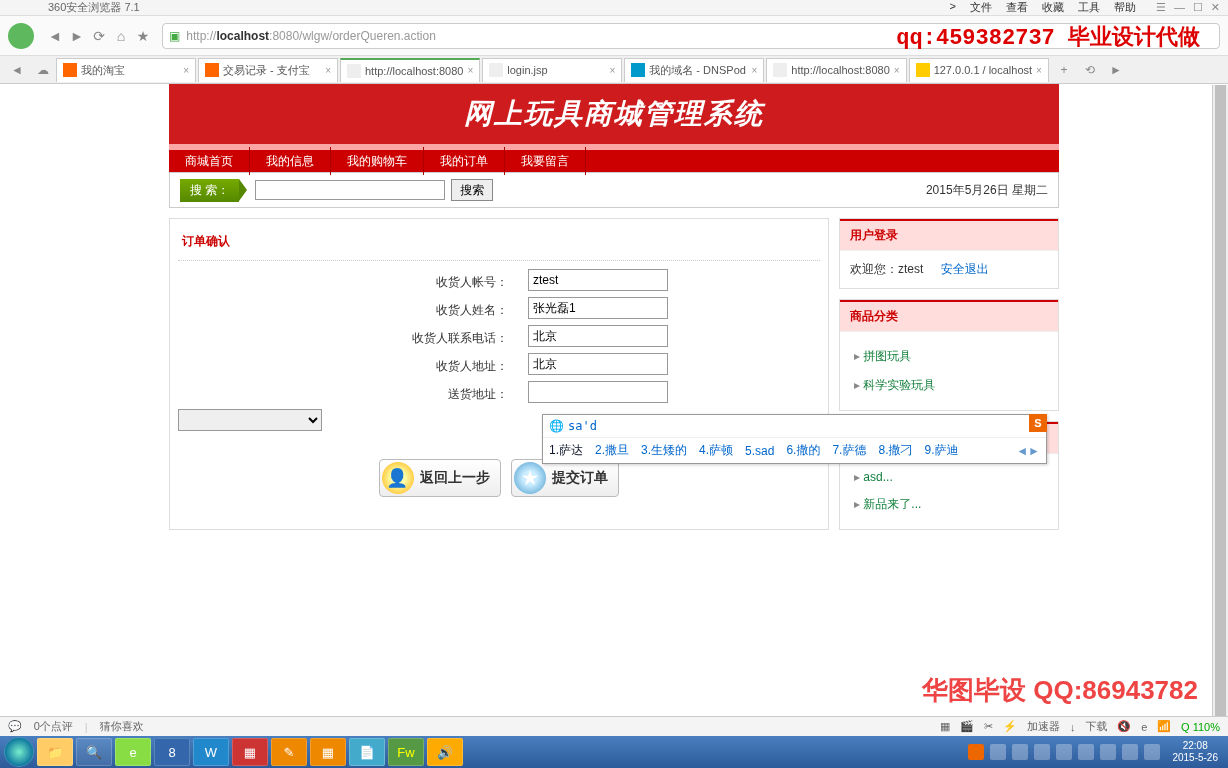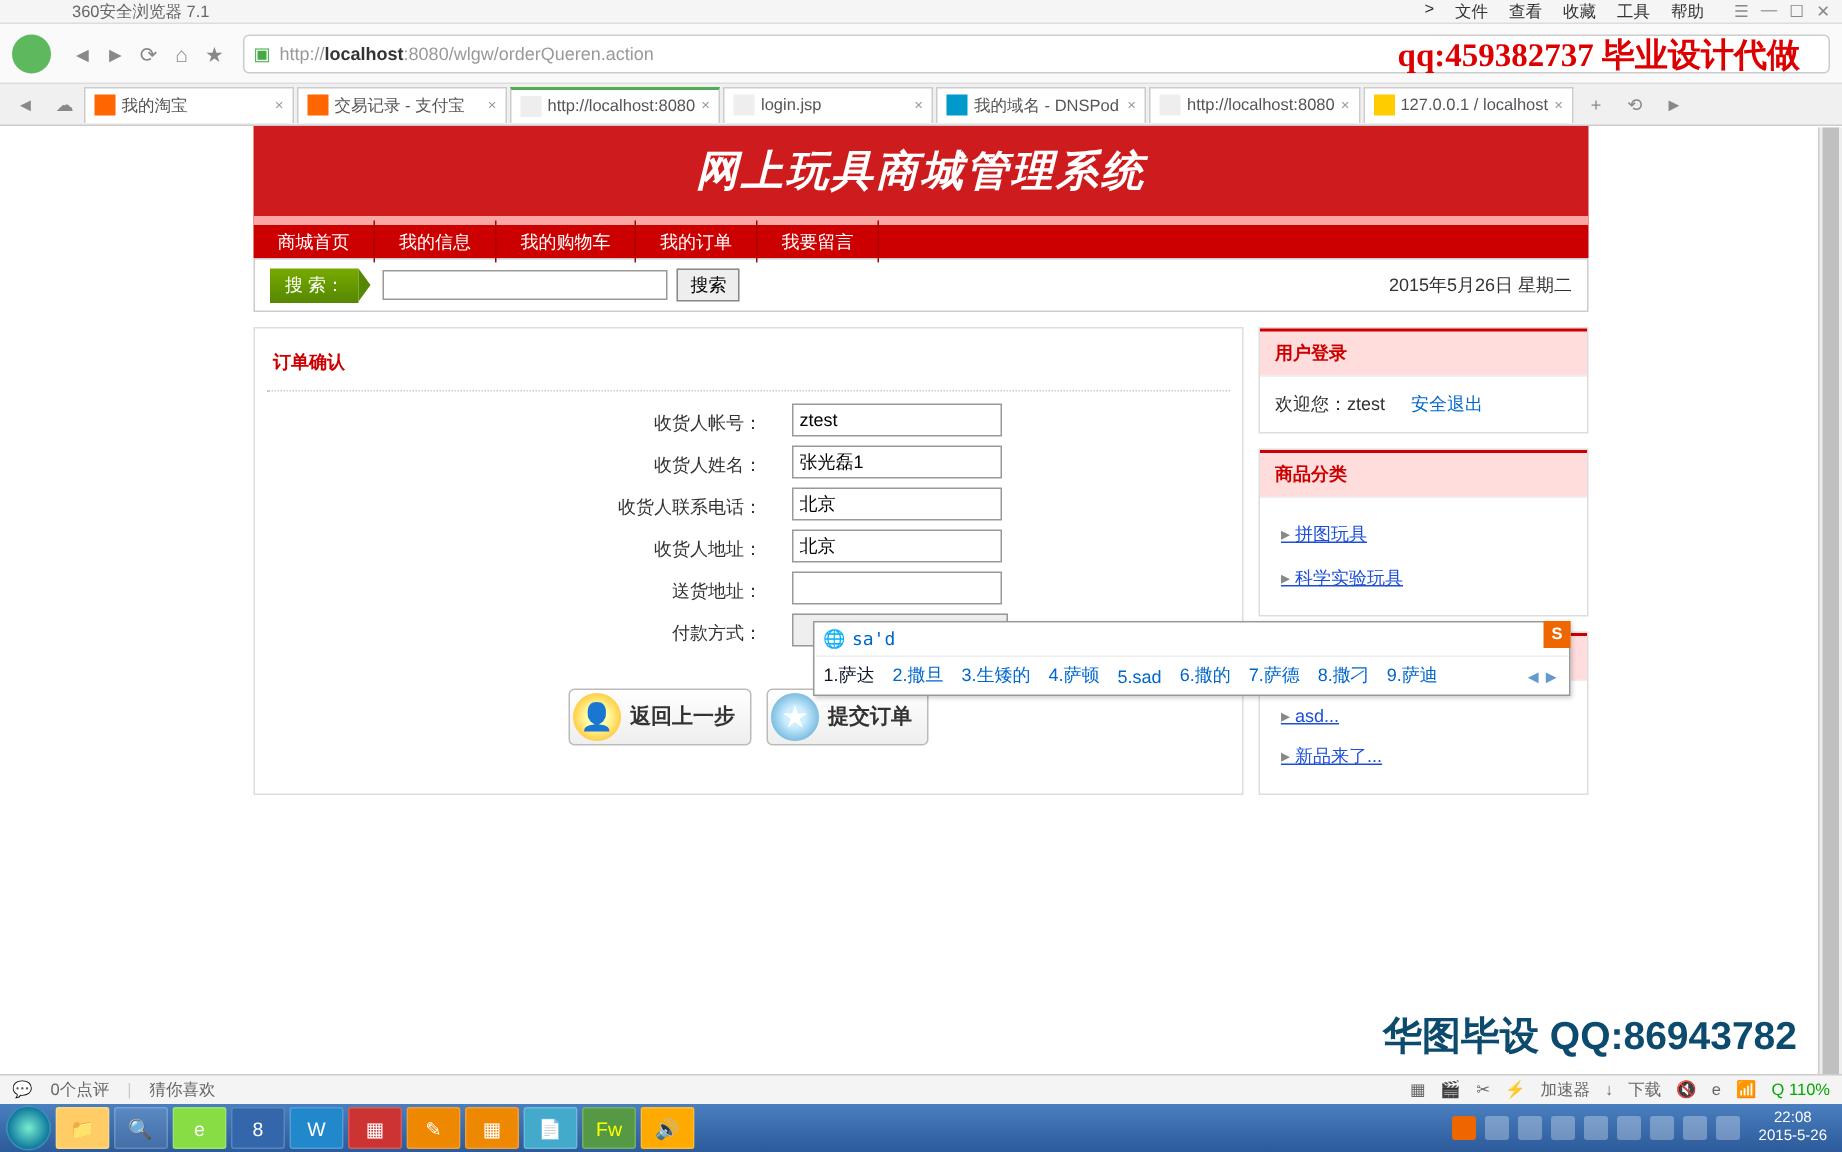--- a/index.html
+++ b/index.html
@@ -20,22 +20,22 @@
 .nav-bar .url-text strong { color: #333; font-weight: bold; }
 
 .tab-bar { height: 28px; background: #f0f0f0; display: flex; align-items: center; padding: 0 4px; border-bottom: 1px solid #ccc; }
 .tab-bar .tab { height: 24px; min-width: 140px; max-width: 160px; background: #fff; border: 1px solid #ccc; border-bottom: none; display: flex; align-items: center; padding: 0 6px; font-size: 11px; margin-right: 2px; gap: 4px; color: #555; text-align: center; }
 .tab-bar .tab .favicon { width: 14px; height: 14px; background: #eee; display: inline-block; }
 .tab-bar .tab .close { margin-left: auto; color: #999; font-size: 10px; }
 .tab-bar .small-btn { width: 26px; text-align: center; color: #888; font-size: 12px; }
 .tab-bar .active { background: #fff; border-top: 2px solid #5a5; }
 
 
-.overlay-top { position: absolute; top: 22px; right: 28px; color: #d00; font-size: 22px; font-family: Liberation Serif, serif; font-weight: bold; z-index: 100; }
-.overlay-bottom { position: absolute; bottom: 60px; right: 30px; color: #0c4a6e; font-size: 26px; font-weight: bold; z-index: 100; }
+.overlay-top { position: absolute; top: 22px; right: 28px; color: #d00; font-size: 22px; font-family: Liberation Mono, monospace; font-weight: bold; z-index: 100; }
+.overlay-bottom { position: absolute; bottom: 60px; right: 30px; color: #ef4444; font-size: 26px; font-weight: bold; z-index: 100; }
 
 
 .content-wrap { width: 1228px; height: 628px; display: flex; }
 .main-page { width: 890px; margin: 0 auto; }
 
 .header-banner { background: #ce1c1e; height: 60px; display: flex; align-items: center; justify-content: center; }
 .header-banner h1 { color: #fff; font-size: 28px; font-family: "KaiTi", serif; font-style: italic; letter-spacing: 2px; }
 
 .nav-menu { background: #c00; height: 28px; display: flex; align-items: center; border-top: 6px solid #fca5a5; }
 .nav-menu a { color: #fff; font-size: 12px; padding: 0 16px; text-decoration: none; border-right: 1px solid #a00; height: 28px; line-height: 28px; }
@@ -62,21 +62,21 @@
 .fancy-btn .icon { width: 32px; height: 32px; border-radius: 50%; margin-right: 6px; display: flex; align-items: center; justify-content: center; font-size: 18px; }
 .fancy-btn.back .icon { background: radial-gradient(#ffa 30%, #fa0); color: #c60; }
 .fancy-btn.submit .icon { background: radial-gradient(#cef 30%, #49c); color: #fff; }
 
 .right-panel { width: 220px; display: flex; flex-direction: column; gap: 10px; justify-content: center; }
 .side-box { border: 1px solid #ddd; }
 .side-box .hd { background: #fdd; color: #c00; font-size: 12px; font-weight: bold; padding: 6px 10px; border-bottom: 1px solid #eee; border-top: 2px solid #c00; }
 .side-box .bd { padding: 10px; font-size: 12px; color: #333; }
 .side-box .bd a { color: #06c; text-decoration: none; margin-left: 14px; }
 .side-box ul { list-style: none; }
-.side-box ul li { padding: 6px 4px; font-size: 12px; color: #1d4ed8; text-decoration: underline; }
+.side-box ul li { padding: 6px 4px; font-size: 12px; color: #15803d; }
 .side-box ul li::before { content: '▸ '; color: #888; }
 
 
 .ime-popup { position: absolute; top: 414px; left: 542px; width: 505px; background: #fff; border: 1px solid #999; box-shadow: 1px 1px 3px rgba(0,0,0,.2); z-index: 50; font-size: 12px; }
 .ime-popup .input-row { padding: 4px 6px; display: flex; align-items: center; gap: 4px; border-bottom: 1px solid #eee; }
 .ime-popup .earth { color: #69c; }
 .ime-popup .input-text { color: #06c; font-family: monospace; }
 .ime-popup .sogou-badge { position: absolute; right: -1px; top: -1px; width: 18px; height: 18px; background: #e60; color: #fff; font-size: 11px; font-weight: bold; display: flex; align-items: center; justify-content: center; }
 .ime-popup .cand-row { padding: 4px 6px; color: #06c; display: flex; gap: 12px; align-items: center; font-family: "SimSun", monospace; }
 .ime-popup .cand-row .c1 { color: #0f172a; }
@@ -218,21 +218,20 @@
           </div>
         <div class="form-row">
             <label>收货人地址：</label>
             <input value="北京" style="">
           </div>
         <div class="form-row">
             <label>送货地址：</label>
             <input value="" style="">
           </div>
         <div class="form-row">
-            <label>付款方式：</label>
             <select><option></option></select>
           </div>
         <div class="btn-row">
           <div class="fancy-btn back">
               <span class="icon">👤</span>
               <span>返回上一步</span>
             </div>
           <div class="fancy-btn submit">
               <span class="icon">★</span>
               <span>提交订单</span>

